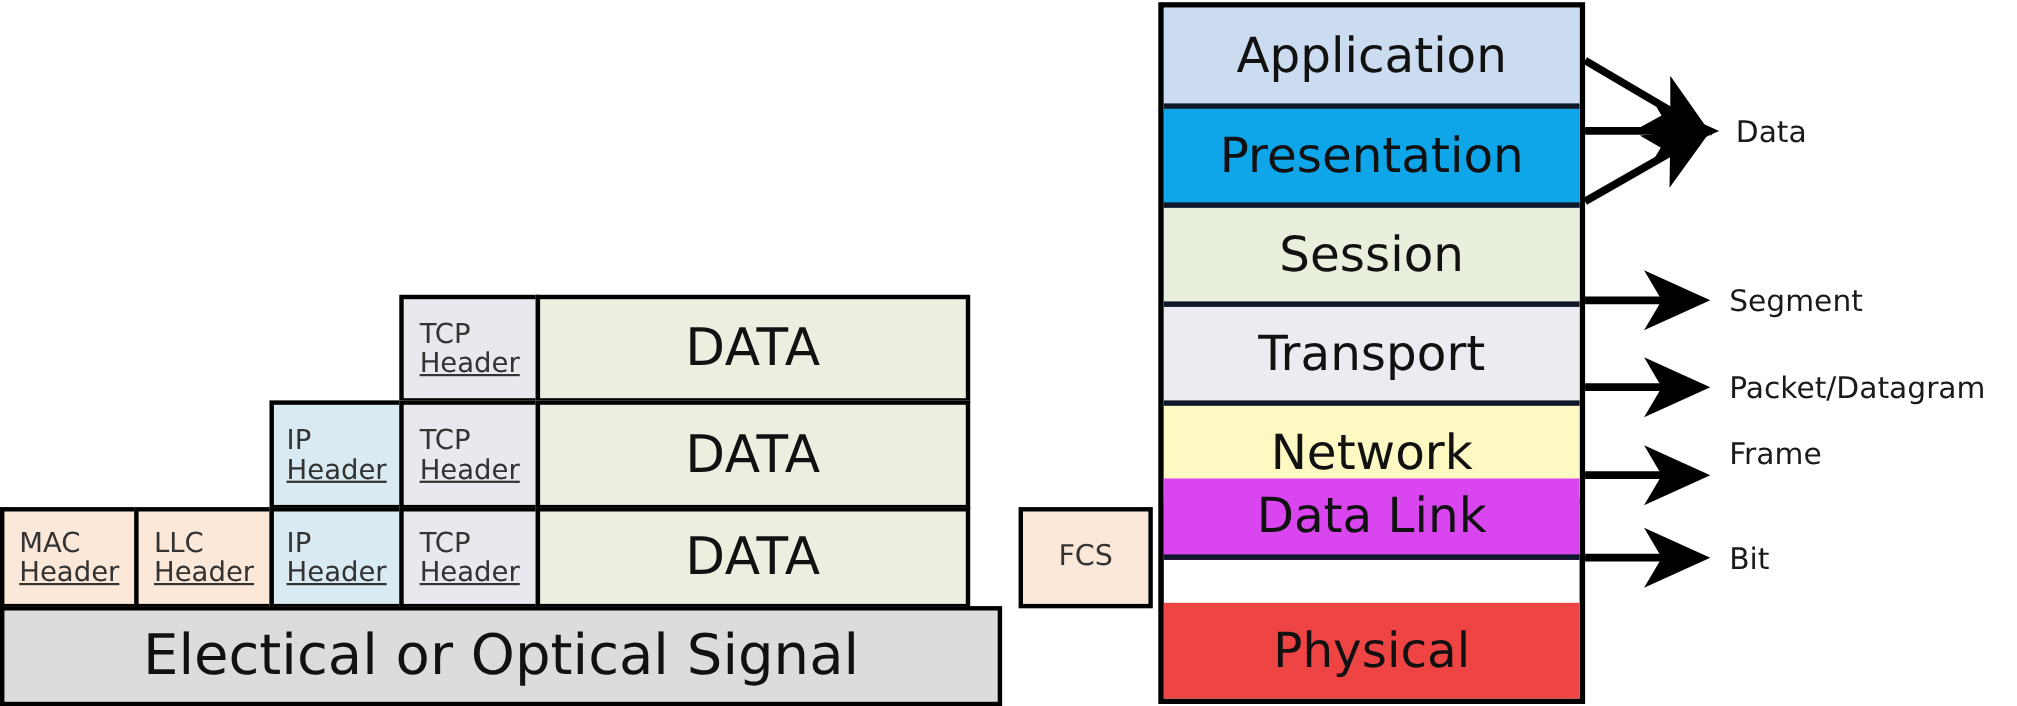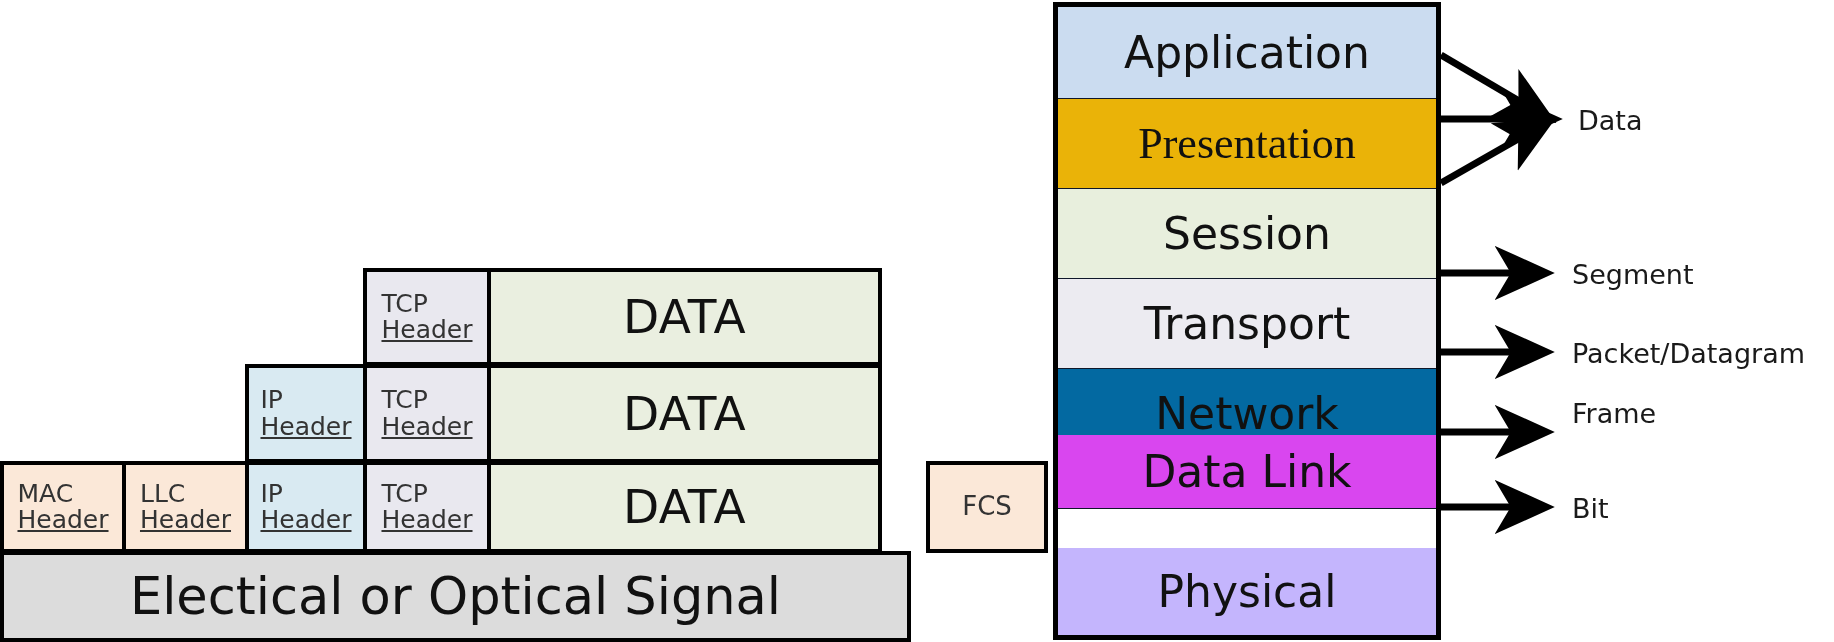--- a/index.html
+++ b/index.html
@@ -18,21 +18,21 @@
   .hdr .l1{display:block;}
   .hdr .l2{display:block;text-decoration:underline;}
   .data-cell{font-size:47px;color:#111;letter-spacing:.5px;}
   .fcs-cell{font-size:26px;color:#333;}
   .signal-cell{font-size:51px;color:#111;}
 
   
   .osi-stack{position:absolute;left:1053px;top:2px;width:388px;height:638px;
              border:5px solid #000;box-sizing:border-box;}
   .osi-row{position:absolute;left:0;width:378px;box-sizing:border-box;
-           border-bottom:1px solid #0f172a;display:flex;align-items:center;
+           border-bottom:5px solid #0f172a;display:flex;align-items:center;
            justify-content:center;font-size:44px;color:#111;}
   .osi-row.last{border-bottom:none;}
 
   .pdu-label{position:absolute;font-size:27px;color:#1a1a1a;white-space:nowrap;}
 
   svg.arrows{position:absolute;left:0;top:0;width:1834px;height:642px;
              pointer-events:none;}
 </style>
 </head>
 <body>
@@ -100,36 +100,36 @@
 
     <div class="box signal-cell" style="left:0px;top:551px;width:911px;height:91px;background:#dcdcdc;">
       <span>Electical or Optical Signal</span>
     </div>
   </div>
 
   <div class="osi-stack">
     <div class="osi-row" style="top:0px;height:92px;background:#cbdcf0;">
       <span>Application</span>
     </div>
-    <div class="osi-row" style="top:92px;height:90px;background:#eab308;font-family:Liberation Serif, serif;">
+    <div class="osi-row" style="top:92px;height:90px;background:#0ea5e9;">
       <span>Presentation</span>
     </div>
     <div class="osi-row" style="top:272px;height:90px;background:#ecebf1;">
       <span>Transport</span>
     </div>
     <div class="osi-row" style="top:182px;height:90px;background:#e8efdd;">
       <span>Session</span>
     </div>
-    <div class="osi-row" style="top:362px;height:89px;background:#0369a1;justify-content:center;">
+    <div class="osi-row" style="top:362px;height:89px;background:#fef9c3;justify-content:center;">
       <span>Network</span>
     </div>
     <div class="osi-row" style="top:428px;height:74px;background:#d946ef;">
       <span>Data Link</span>
     </div>
-    <div class="osi-row last" style="top:541px;height:87px;background:#c4b5fd;">
+    <div class="osi-row last" style="top:541px;height:87px;background:#ef4444;">
       <span>Physical</span>
     </div>
   </div>
 
   <svg class="arrows" viewBox="0 0 1834 642">
     <defs>
       <marker id="ah" markerWidth="9" markerHeight="9" refX="7.2" refY="4.5" orient="auto" markerUnits="strokeWidth">
         <path d="M0,0.6 L8.6,4.5 L0,8.4 L2.3,4.5 Z" fill="#000"></path>
       </marker>
     </defs>

